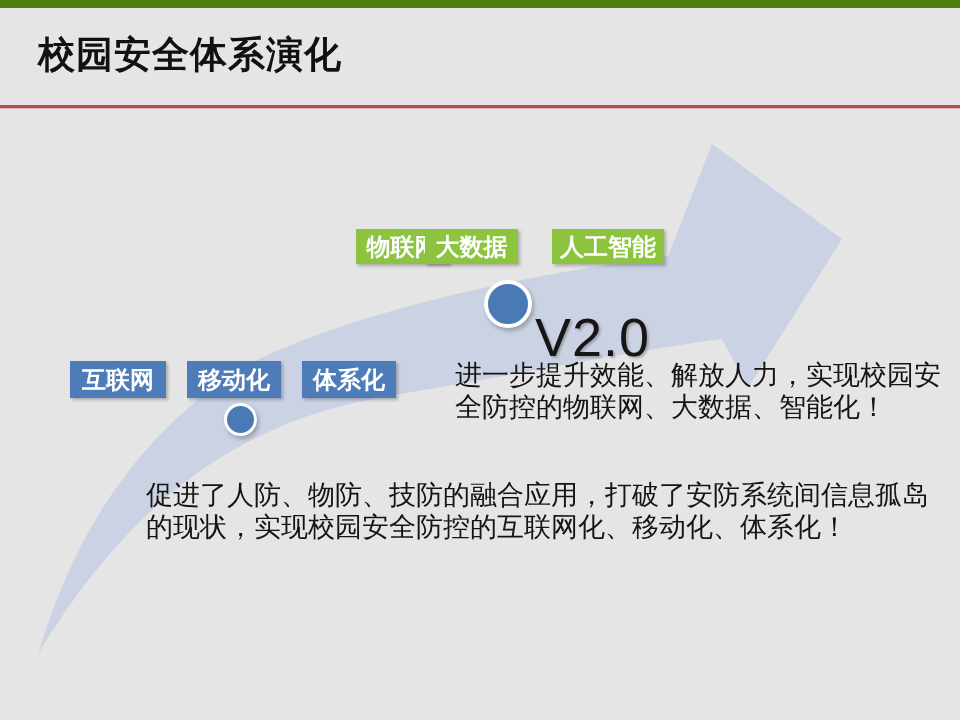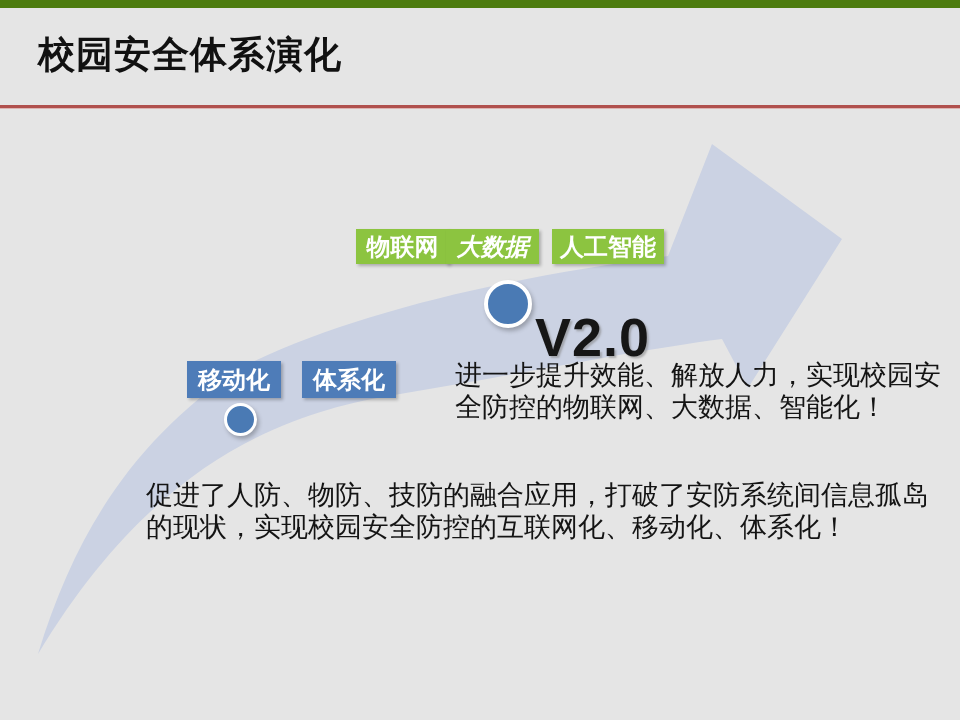--- a/index.html
+++ b/index.html
@@ -31,27 +31,27 @@
   .tag{
     position:absolute;z-index:4;
     color:#ffffff;font-weight:bold;font-size:24px;
     display:flex;align-items:center;justify-content:center;
     box-shadow:2px 2px 3px rgba(0,0,0,0.25);
     white-space:nowrap;
   }
   .tag-green{background:#8cc440;height:35px;top:221px;padding:0 10px;}
   .tag-blue{background:#4e7cb8;height:37px;top:353px;padding:0 11px;}
   .t-iot{left:318px;width:73px;margin-left:38px;}
-  .t-bigdata{left:446px;width:73px;font-style:italic;}
+  .t-bigdata{left:425px;width:73px;}
   .t-ai{left:552px;width:92px;}
   .t-internet{left:70px;width:74px;}
   .t-mobile{left:187px;width:72px;font-family:Liberation Mono, monospace;}
   .t-system{left:302px;width:72px;text-align:center;}
   .vlabel{
-    position:absolute;z-index:4;color:#161616;font-weight:bold;
+    position:absolute;z-index:4;color:#161616;font-weight:normal;
     font-size:54px;line-height:54px;letter-spacing:1px;
     text-shadow:2px 2px 2px rgba(130,130,130,0.55);
   }
   .vlabel-1{left:250px;top:414px;}
   .vlabel-2{left:535px;top:302px;}
   .desc{
     position:absolute;z-index:4;color:#141414;
     font-size:27px;line-height:32px;letter-spacing:0px;
   }
   .desc-v2{left:455px;top:351px;width:500px;}
@@ -74,20 +74,21 @@
              L 748 380
              L 722 331
              C 630 343, 515 367, 400 386
              C 285 404, 155 452, 38 646
              Z" fill="#cbd2e3"></path>
   </svg>
 
   <div class="dot dot-v1"></div>
   <div class="dot dot-v2"></div>
 
+  <div class="tag tag-blue t-internet">互联网</div>
   <div class="tag tag-blue t-mobile">移动化</div>
   <div class="tag tag-blue t-system">体系化</div>
 
   <div class="tag tag-green t-iot">物联网</div>
   <div class="tag tag-green t-bigdata">大数据</div>
   <div class="tag tag-green t-ai">人工智能</div>
 
   <div class="vlabel vlabel-2">V2.0</div>
 
   <div class="desc desc-v2">进一步提升效能、解放人力，实现校园安全防控的物联网、大数据、智能化！</div>

